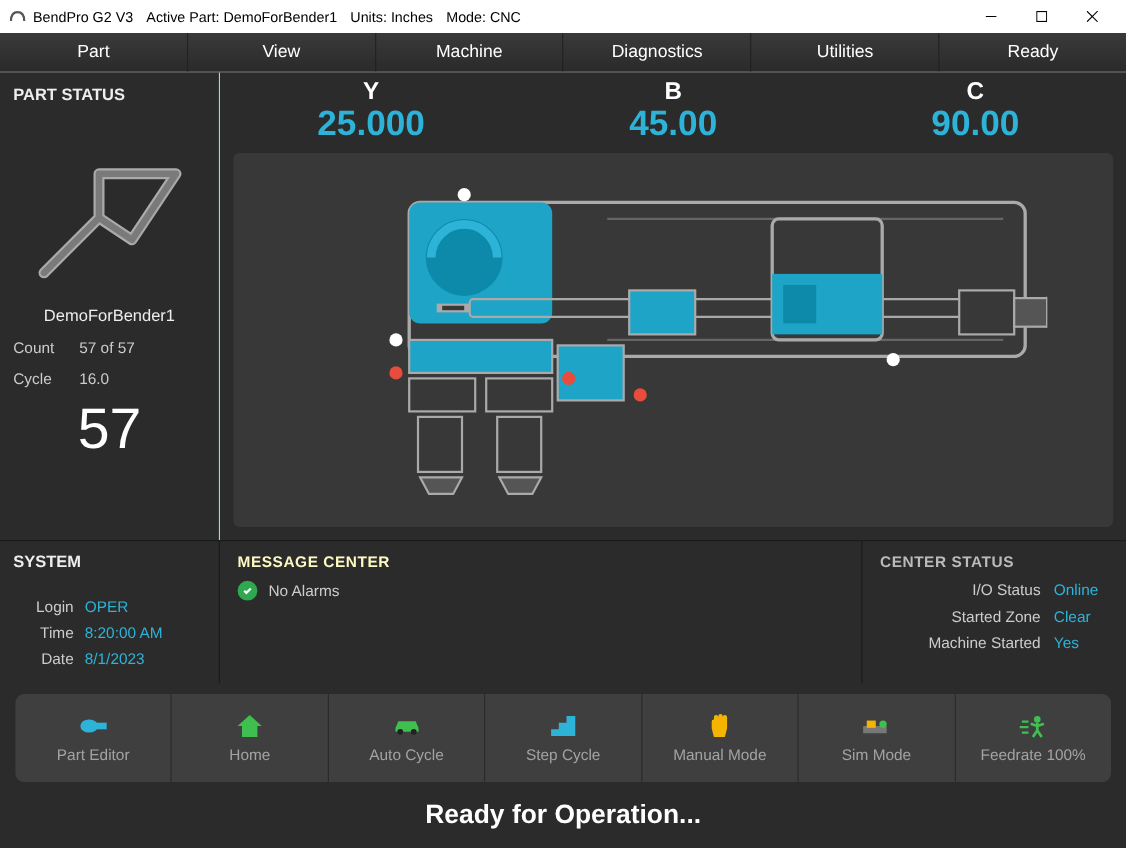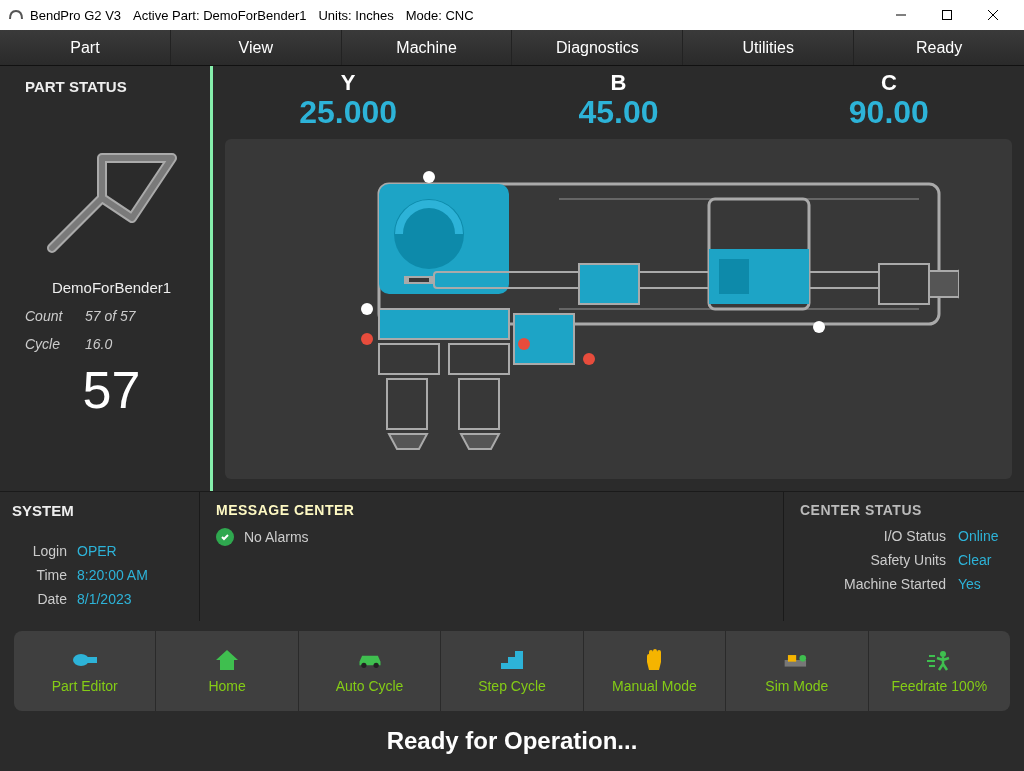--- a/index.html
+++ b/index.html
@@ -17,25 +17,25 @@
 
 .menubar { height: 36px; background: linear-gradient(#3a3a3a, #2a2a2a); display: flex; border-bottom: 1px solid #111; }
 .menu-item { flex: 1; display: flex; align-items: center; justify-content: center; color: #fff; font-size: 16px; cursor: pointer; border-right: 1px solid #222; }
 .menu-item:last-child { border-right: none; }
 
 
 .main { height: calc(771px - 30px - 36px); background: #2b2b2b; display: flex; flex-direction: column; }
 
 
 .top-row { display: flex; height: 425px; }
-.part-status { width: 200px; padding: 12px 12px; color: #eee; border-right: 3px solid #86efac; margin-left: 13px; }
+.part-status { width: 200px; padding: 12px 12px; color: #eee; border-right: 1px solid #86efac; }
 .part-status h3 { font-size: 15px; font-weight: 600; color: #eee; margin-bottom: 8px; }
 .part-preview { height: 170px; display: flex; align-items: center; justify-content: center; }
 .part-name { text-align: center; font-size: 15px; color: #eee; margin-top: 6px; }
-.part-info-row { display: flex; gap: 10px; font-size: 14px; color: #ccc; margin-top: 12px; font-style: italic; }
+.part-info-row { display: flex; gap: 10px; font-size: 14px; color: #ccc; margin-top: 12px; }
 .part-info-row .label { width: 50px; }
 .part-big-count { font-size: 52px; font-weight: 300; color: #fff; text-align: center; margin-top: 8px; }
 
 .axes-area { flex: 1; display: flex; flex-direction: column; }
 .axes-readouts { display: flex; height: 70px; }
 .axis-readout { flex: 1; text-align: center; }
 .axis-label { font-size: 22px; color: #fff; font-weight: 600; margin-top: 4px; }
 .axis-value { font-size: 32px; font-weight: 600; color: #2db3d8; margin-top: -2px; }
 .machine-diagram { flex: 1; background: #383838; margin: 8px 12px 12px 12px; border-radius: 6px; display: flex; align-items: center; justify-content: center; padding: 20px; }
 
@@ -54,21 +54,21 @@
 
 .machine-status { width: 240px; padding: 10px 16px; }
 .machine-status h3 { font-size: 14px; color: #bbb; font-weight: 600; letter-spacing: 0.5px; margin-bottom: 10px; }
 .mstat-row { display: flex; font-size: 14px; margin-bottom: 8px; justify-content: flex-end; }
 .mstat-row .label { color: #ccc; margin-right: 12px; text-align: right; }
 .mstat-row .value { color: #2db3d8; width: 50px; }
 
 
 .toolbar { height: 100px; padding: 10px 14px 0 14px; }
 .toolbar-inner { height: 80px; background: #3f3f3f; border-radius: 8px; display: flex; }
-.tool-btn { flex: 1; display: flex; flex-direction: column; align-items: center; justify-content: center; gap: 6px; color: #84cc16; font-size: 14px; cursor: pointer; border-right: 1px solid #2a2a2a; }
+.tool-btn { flex: 1; display: flex; flex-direction: column; align-items: center; justify-content: center; gap: 6px; color: #a3a3a3; font-size: 14px; cursor: pointer; border-right: 1px solid #2a2a2a; }
 .tool-btn:last-child { border-right: none; }
 .tool-icon { width: 28px; height: 24px; display: flex; align-items: center; justify-content: center; }
 
 
 .statusbar { height: 40px; display: flex; align-items: center; justify-content: center; color: #fff; font-size: 24px; font-weight: 600; }
 
 svg { display: block; }
 </style>
 </head>
 <body>
@@ -226,21 +226,21 @@
       </div>
     </div>
 
     <div class="machine-status">
       <h3>CENTER STATUS</h3>
       <div class="mstat-row">
           <span class="label">I/O Status</span>
           <span class="value">Online</span>
         </div>
       <div class="mstat-row">
-          <span class="label">Safety Units</span>
+          <span class="label">Started Zone</span>
           <span class="value">Clear</span>
         </div>
       <div class="mstat-row">
           <span class="label">Machine Started</span>
           <span class="value">Yes</span>
         </div>
     </div>
   </div>
 
   <div class="toolbar">

